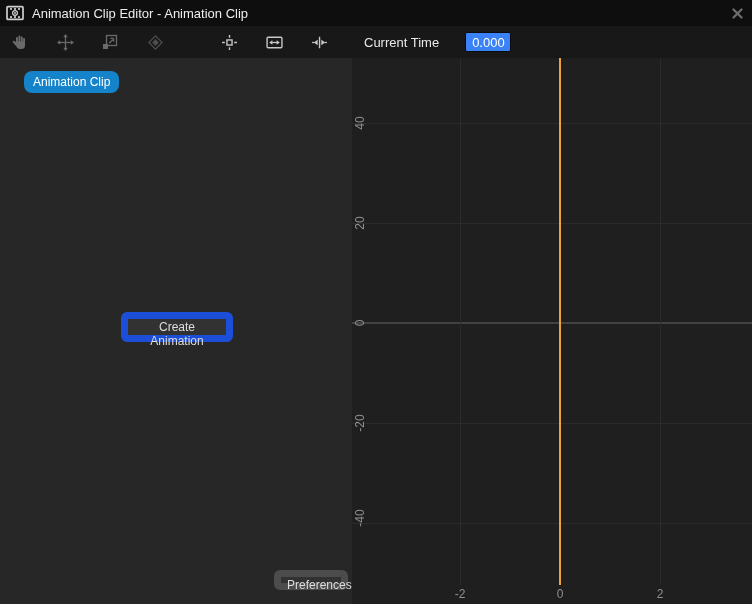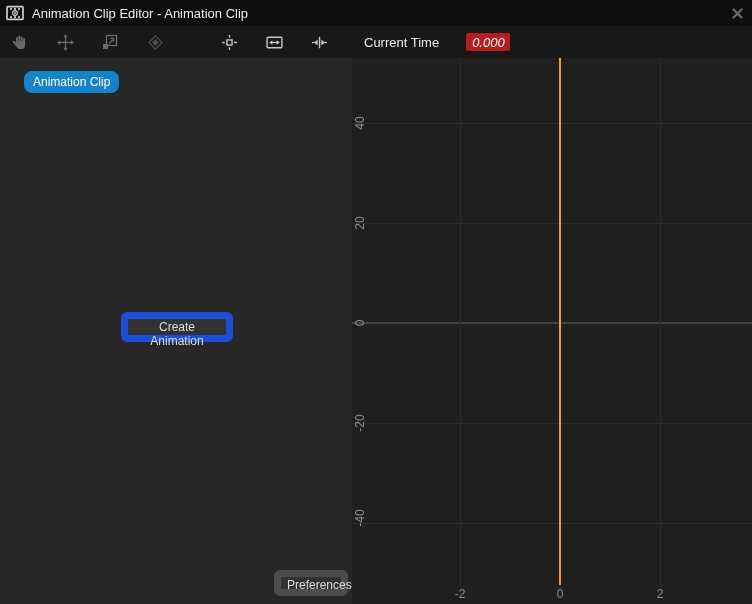--- a/index.html
+++ b/index.html
@@ -28,37 +28,37 @@
     width:24px; height:24px; display:flex; align-items:center; justify-content:center;
     background:transparent; border:none; padding:0; margin:0 4px 0 0;
   }
   .tbtn:first-child { margin-left:8px; }
   .tbtn.dim  { color:#6a6a6a; }
   .tbtn.dim2 { color:#4d4d4d; }
   .tbtn.lit  { color:#c8c8c8; }
   .tb-spacer { width:12px; }
   .ct-label { margin-left:12px; color:#eaeaea; font-size:13px; }
   .ct-input {
-    margin-left:9px; width:38px; height:18px; background:#b91c1c; color:#ffffff;
+    margin-left:9px; width:38px; height:18px; background:#3b82f6; color:#ffffff;
     border:1px solid #0b0b0b; border-radius:2px; font-size:13px; padding:0 0 0 6px;
-    font-family:"Liberation Sans","DejaVu Sans",sans-serif; outline:none;font-style:italic;
+    font-family:"Liberation Sans","DejaVu Sans",sans-serif; outline:none;
   }
   
   .content { position:absolute; left:0; top:58px; width:752px; height:546px; display:flex; }
   .left-panel { position:relative; width:352px; height:546px; background:#272727; }
   .clip-badge {
     position:absolute; left:24px; top:13px; background:#1583c9; color:#ffffff;
     font-size:12px; padding:4px 9px 4px 9px; border-radius:8px;
   }
   .btn {
     background:#323232; color:#dedede; border:7px solid #1d4ed8; border-radius:6px;
     font-size:12px; font-family:Liberation Sans, sans-serif; cursor:pointer;
   }
   .create-btn { position:absolute; left:121px; top:254px; width:112px; height:30px; }
-  .prefs-btn  { position:absolute; left:274px; top:512px; width:74px; height:26px; border-color:#4c4c4c; }
+  .prefs-btn  { position:absolute; left:274px; top:512px; width:74px; height:20px; border-color:#4c4c4c; }
   
   .graph { position:relative; width:400px; height:546px; background:#1f1f1f; overflow:hidden; }
   .hgrid { position:absolute; left:0; width:400px; height:1px; background:#2b2b2b; }
   .hgrid.zero { height:2px; background:#424242; }
   .vgrid { position:absolute; top:0; width:1px; height:527px; background:#2b2b2b; }
   .playhead { position:absolute; top:0; left:207px; width:2px; height:527px; background:#e9a23c; }
   .ytick {
     position:absolute; left:-8px; width:32px; text-align:center;
     transform:rotate(-90deg); color:#8f8f8f; font-size:12px; line-height:16px;
   }

